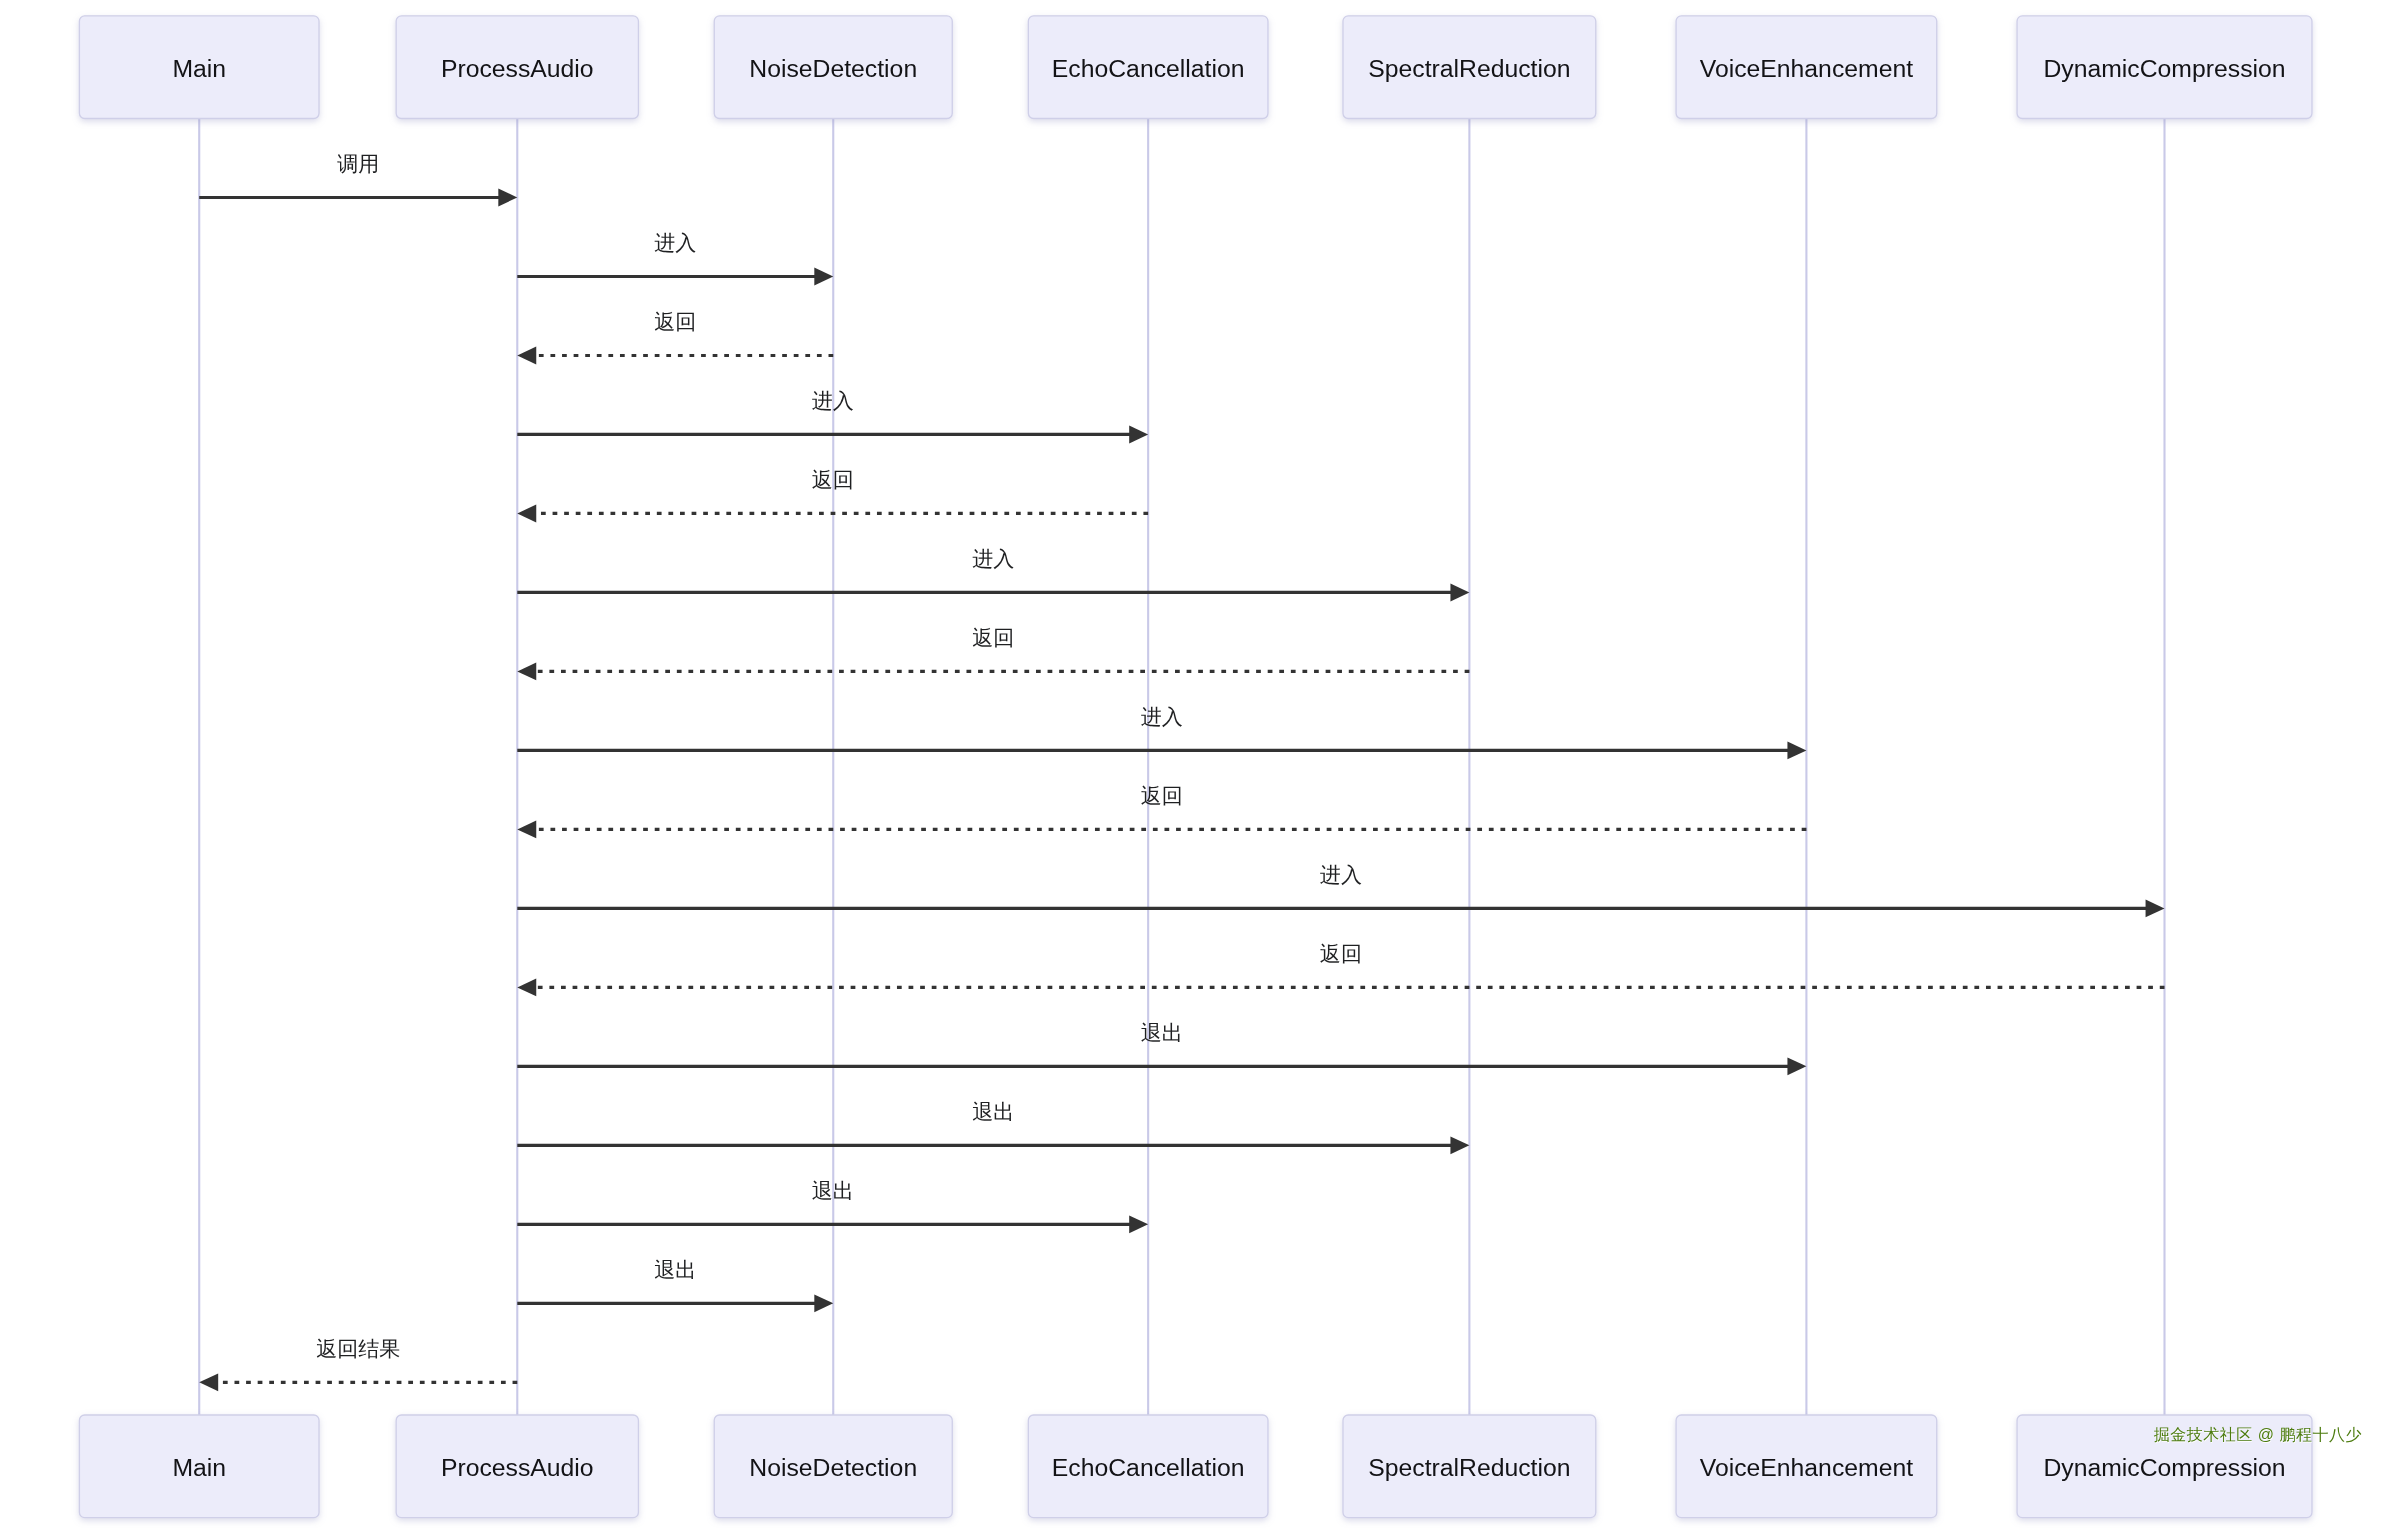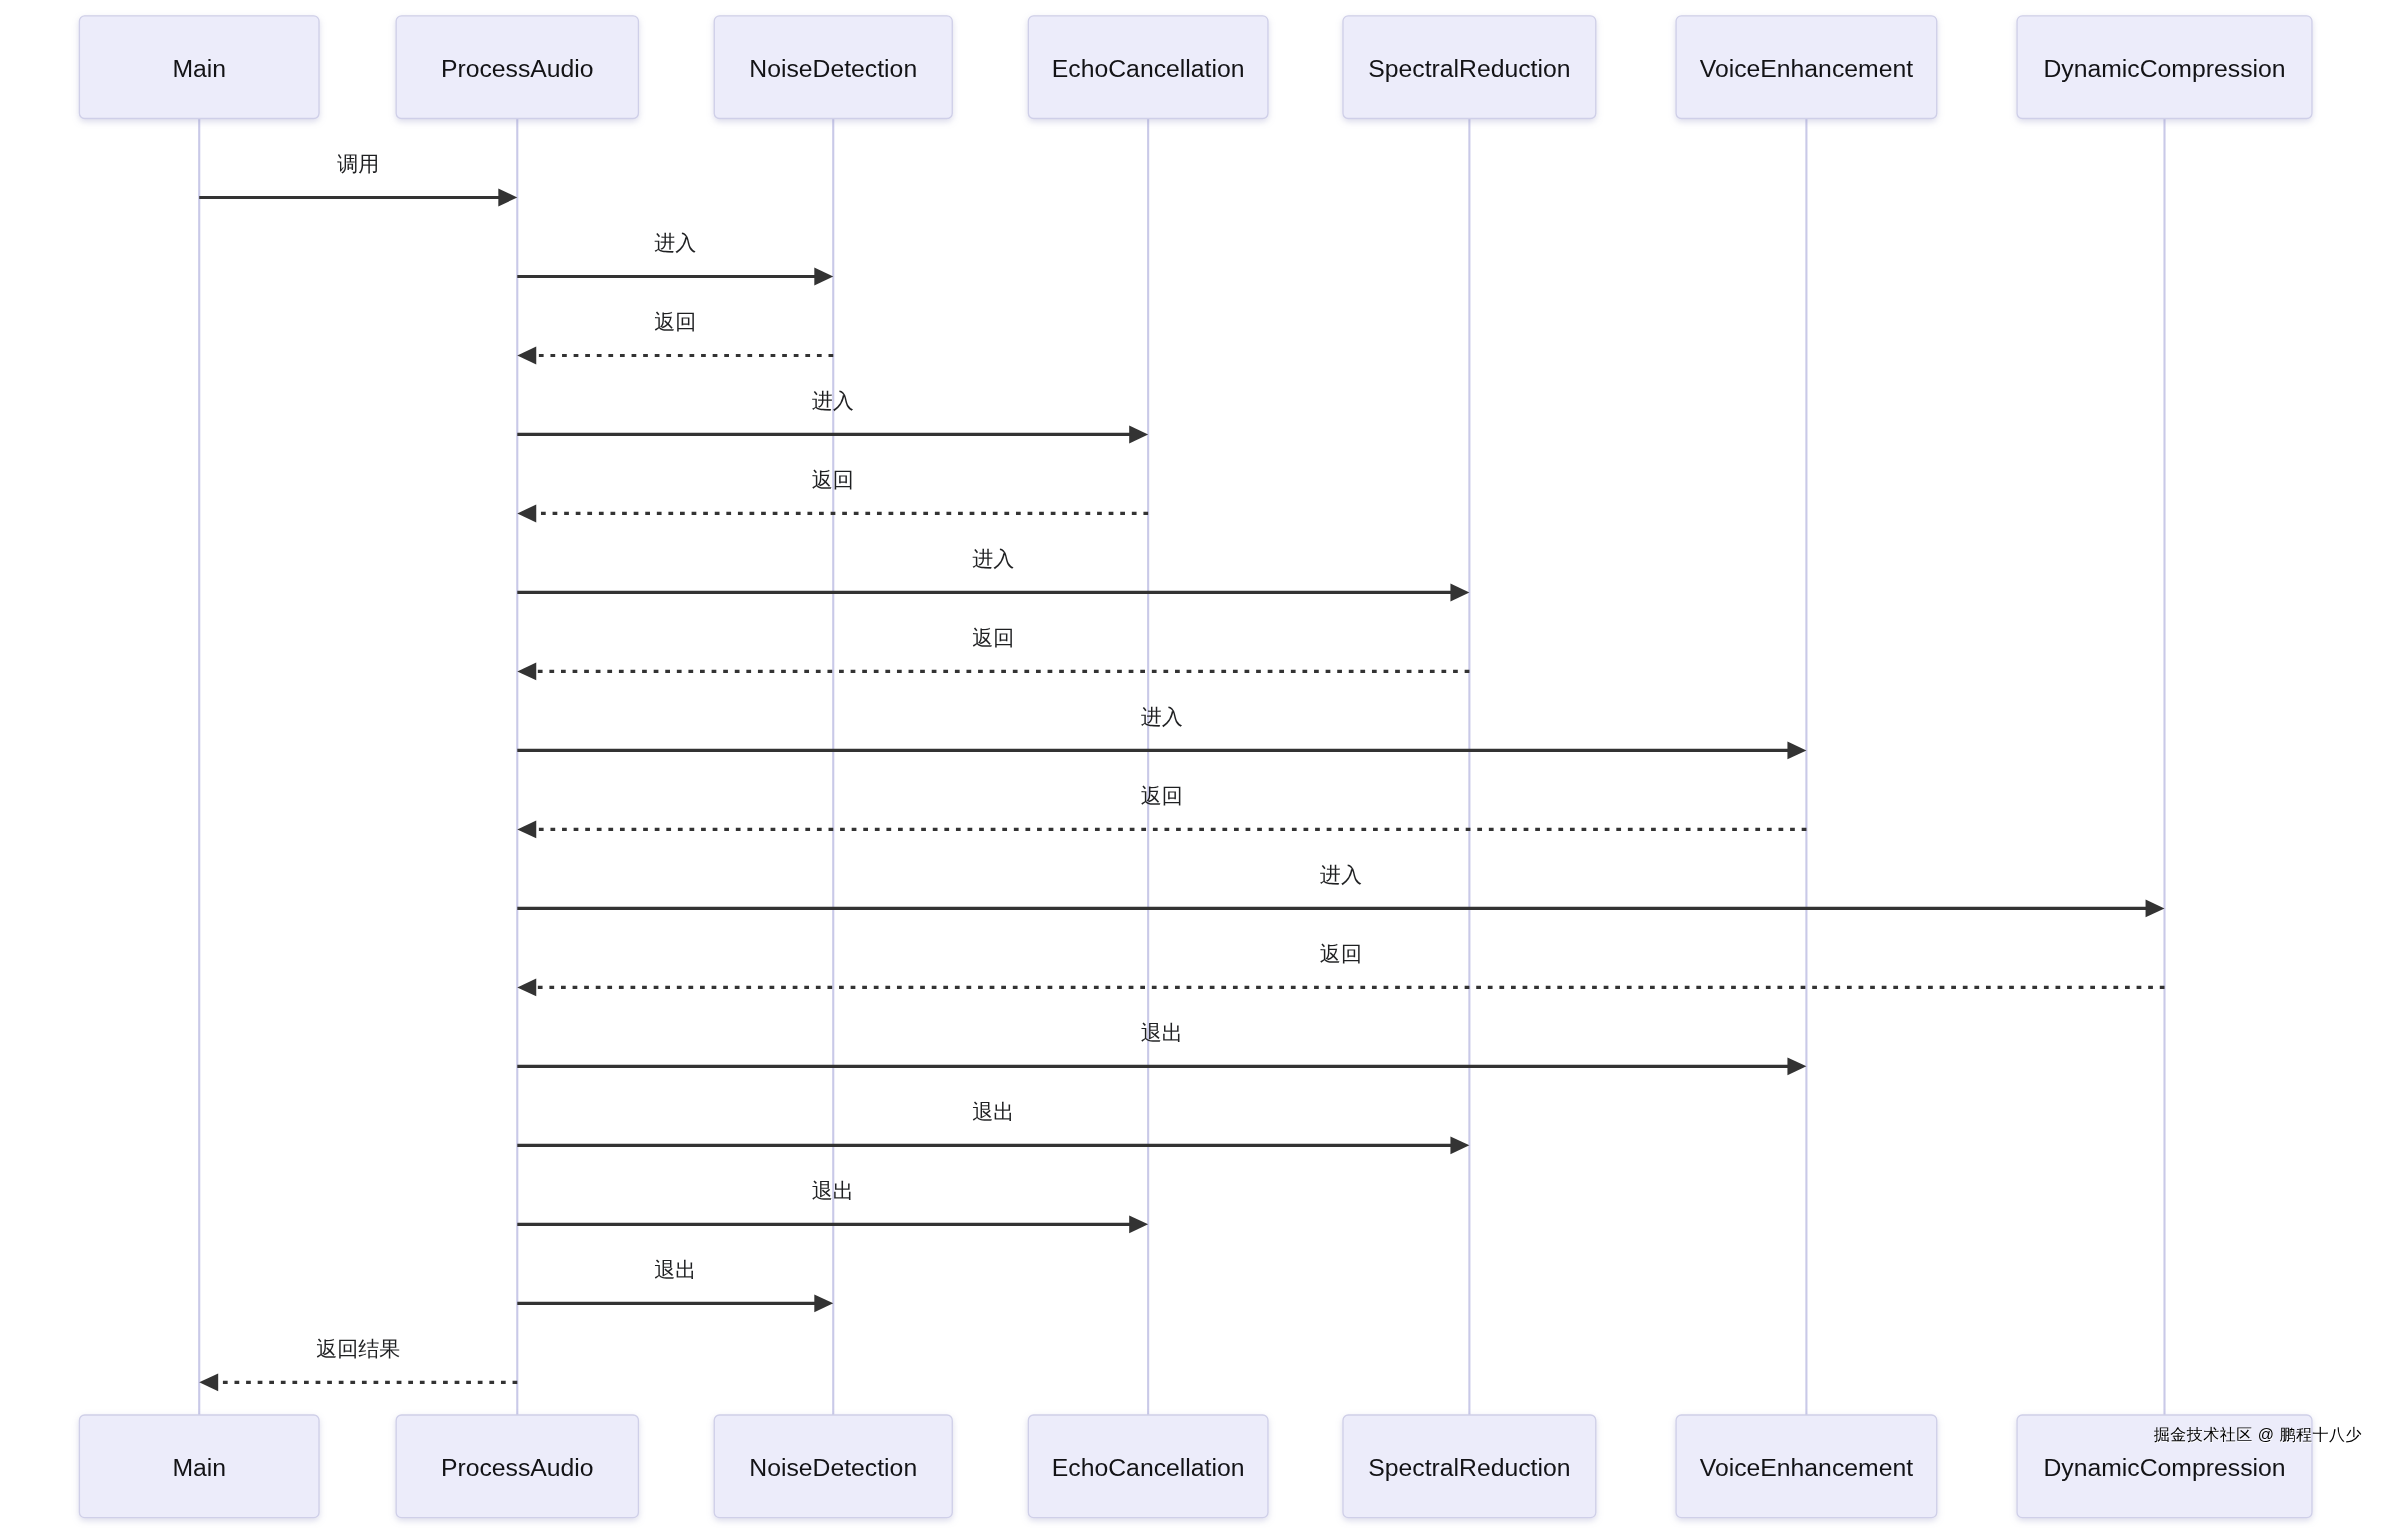--- a/index.html
+++ b/index.html
@@ -18,21 +18,21 @@
   #diagram-svg {
     position: absolute;
     left: 0;
     top: 0;
   }
   .watermark {
     position: absolute;
     top: 1425px;
     right: 27px;
     font-size: 16px;
-    color: #000000;
+    color: #4d7c0f;
     text-shadow: 0.5px 0.5px 0 #ffffff;
     letter-spacing: 0.5px;
     white-space: nowrap;
   }
 </style>
 </head>
 <body>
 
 <div id="canvas">
   <svg id="diagram-svg" width="2389" height="1534" viewBox="0 0 4536 2913" xmlns="http://www.w3.org/2000/svg">

